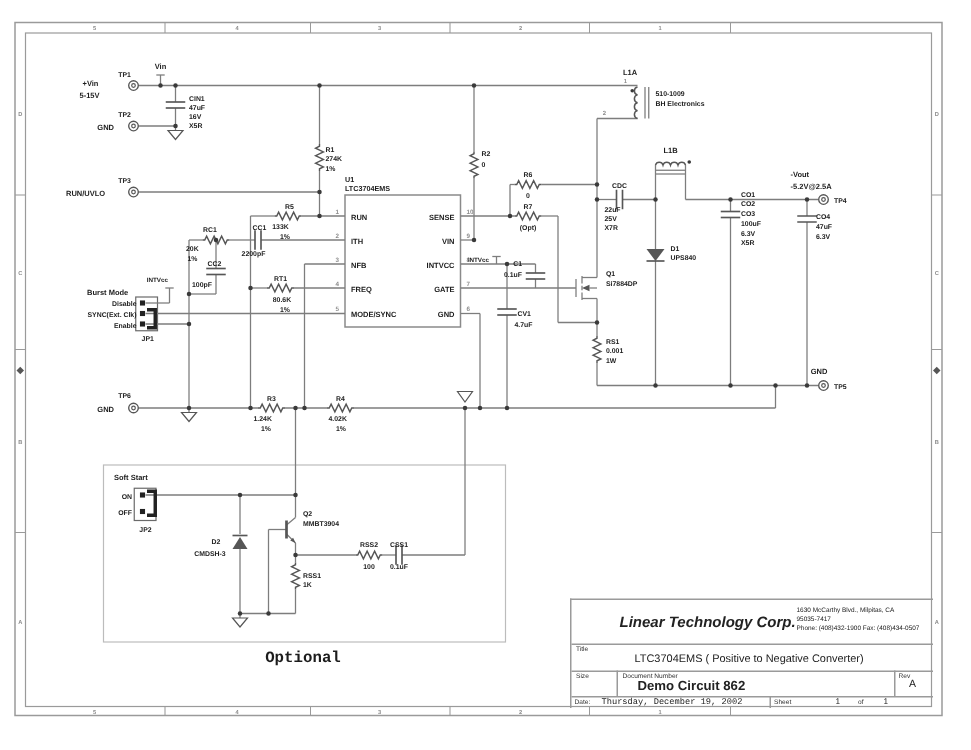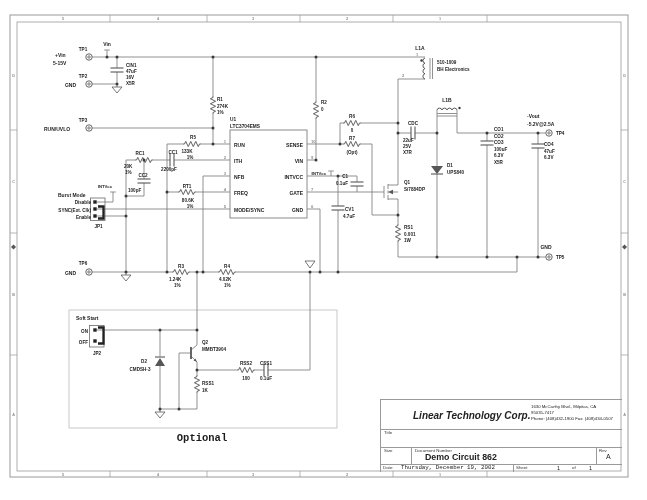--- a/index.html
+++ b/index.html
@@ -390,20 +390,21 @@
 
   <div id="tb">
     <span class="abs logo" style="left:32px;top:10px">Linear Technology Corp.</span>
     <div class="abs addr" style="left:150px;top:4px">
       <div>1630 McCarthy Blvd., Milpitas, CA</div>
       <div>95035-7417</div>
       <div>Phone: (408)432-1900 Fax: (408)434-0507</div>
     </div>
     <div class="hline" style="top:29px"></div>
     <span class="abs lbl" style="left:3px;top:30px">Title</span>
+    <span class="abs ttl" style="left:42px;top:34px">LTC3704EMS ( Positive to Negative Converter)</span>
     <div class="hline" style="top:47px"></div>
     <span class="abs lbl" style="left:3px;top:48px">Size</span>
     <div class="vline" style="left:30px;top:47px;height:17px"></div>
     <span class="abs lbl" style="left:34px;top:48px">Document Number</span>
     <span class="abs doc" style="left:44px;top:52px">Demo Circuit 862</span>
     <div class="vline" style="left:215px;top:47px;height:17px"></div>
     <span class="abs lbl" style="left:218px;top:48px">Rev</span>
     <span class="abs rev" style="left:225px;top:53px">A</span>
     <div class="hline" style="top:64px"></div>
     <span class="abs lbl" style="left:2px;top:65px">Date:</span>

